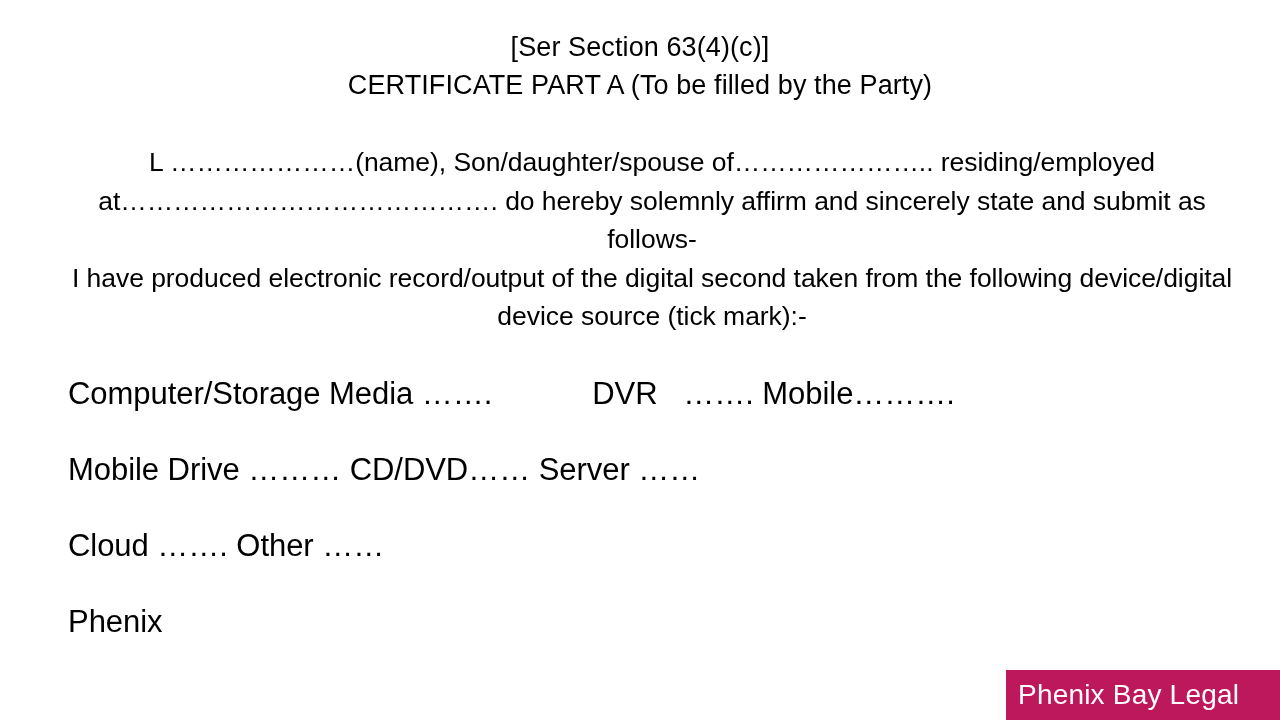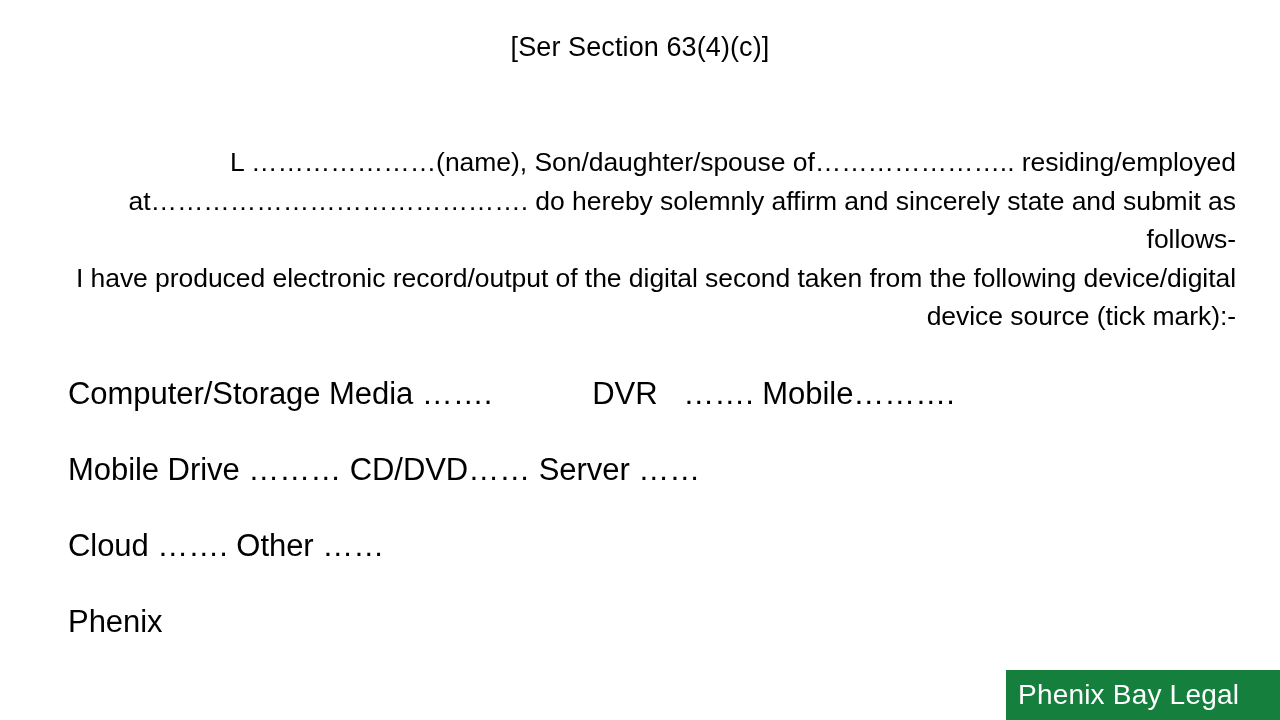--- a/index.html
+++ b/index.html
@@ -42,21 +42,21 @@
   .body-block {
     position: absolute;
     left: 68px;
     top: 143px;
     width: 1168px;
   }
   .para {
     font-size: 26.5px;
     line-height: 38.5px;
     letter-spacing: -0.05px;
-    text-align: right;
+    text-align: center;
   }
   .para .seg {
     white-space: pre-wrap;
   }
 
   
   .options-block {
     position: absolute;
     left: 68px;
     top: 375px;
@@ -77,41 +77,42 @@
     width: 100px;
   }
 
   
   .footer-badge {
     position: absolute;
     left: 1006px;
     top: 670px;
     width: 274px;
     height: 50px;
-    background: #15803d;
+    background: #be185d;
     box-sizing: border-box;
     display: flex;
     align-items: center;
     padding-left: 12px;
   }
   .footer-badge-text {
     color: #ffffff;
     font-size: 28px;
     line-height: 32px;
     white-space: pre;
     letter-spacing: 0.2px;
   }
 </style>
 </head>
 <body>
 
 <div class="slide">
 
   <div class="title-block">
     <div class="title-line">[Ser Section 63(4)(c)]</div>
+    <div class="title-line">CERTIFICATE PART A (To be filled by the Party)</div>
   </div>
 
   <div class="body-block">
     <div class="para"><span class="seg">L …………………(name), Son/daughter/spouse of………………….. residing/employed at……………………………………. do hereby solemnly affirm and sincerely state and submit as follows-</span></div>
     <div class="para"><span class="seg">I have produced electronic record/output of the digital second taken from the following device/digital device source (tick mark):-</span></div>
   </div>
 
   <div class="options-block">
 
     <div class="opt-row"><span>Computer/Storage Media …….</span><span class="tabgap"></span><span>DVR   ……. Mobile……….</span></div>

